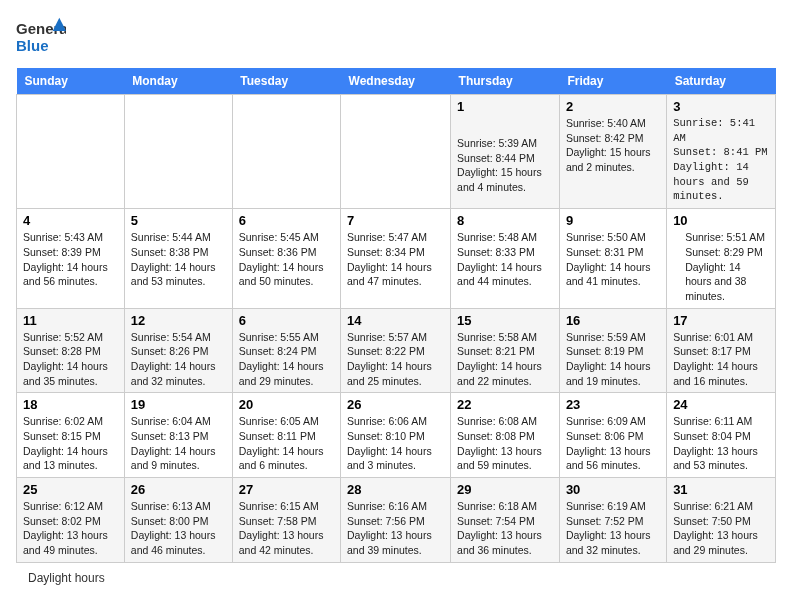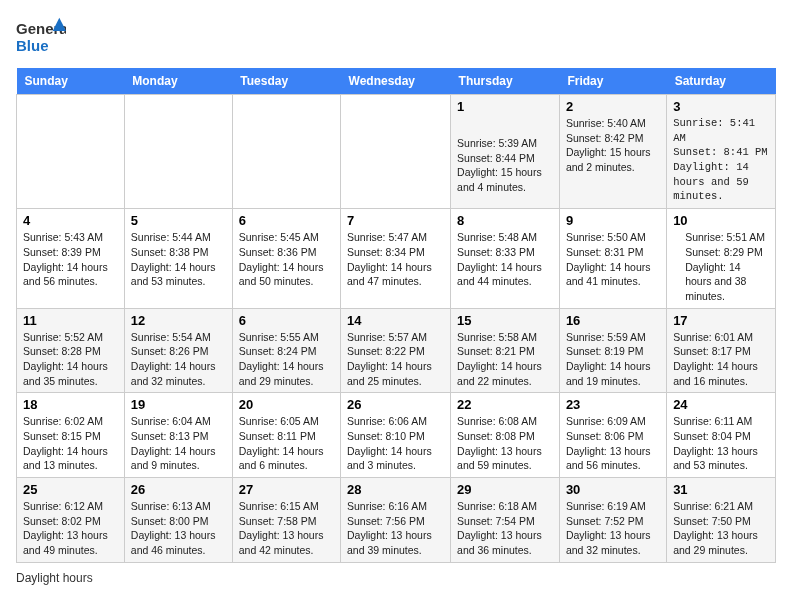--- a/index.html
+++ b/index.html
@@ -72,20 +72,21 @@
       line-height: 1.4;
       color: #222;
     }
     .empty-cell {
       background: #fff !important;
     }
     .footer {
       margin-top: 8px;
       font-size: 12px;
       color: #333;
+      margin-left: 12px;
     }
     .logo-svg {
       width: 50px;
       height: 40px;
     }
   </style>
 </head>
 <body>
 
 <div class="header">

